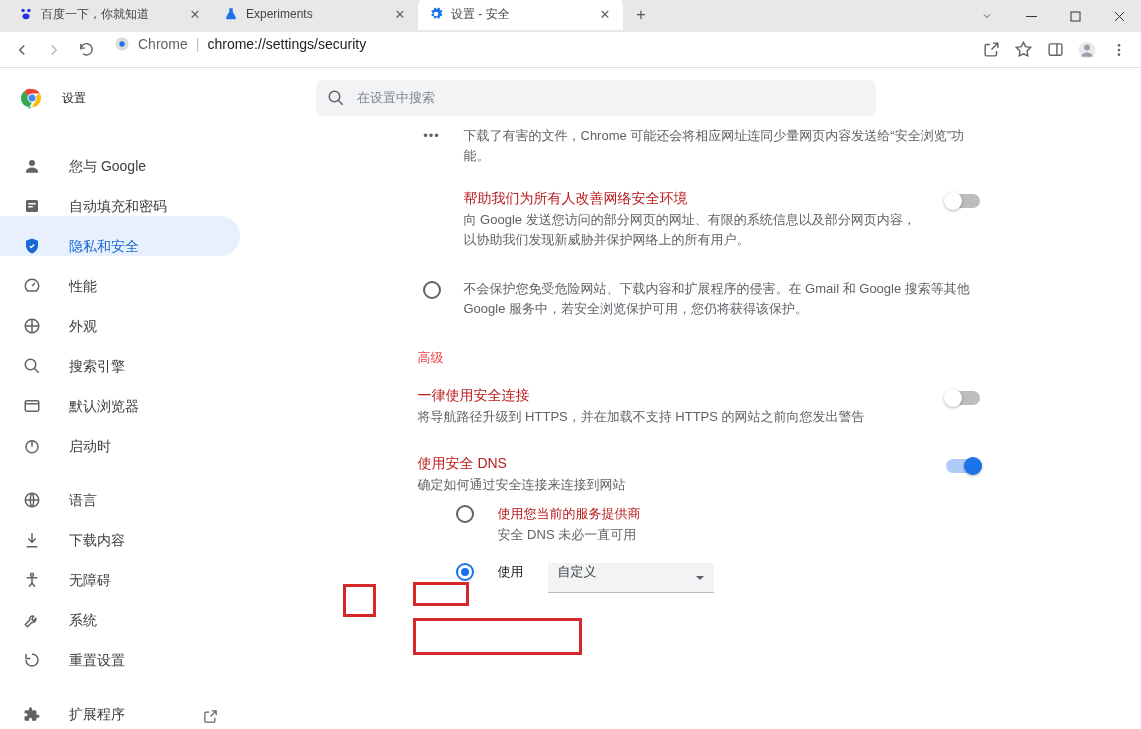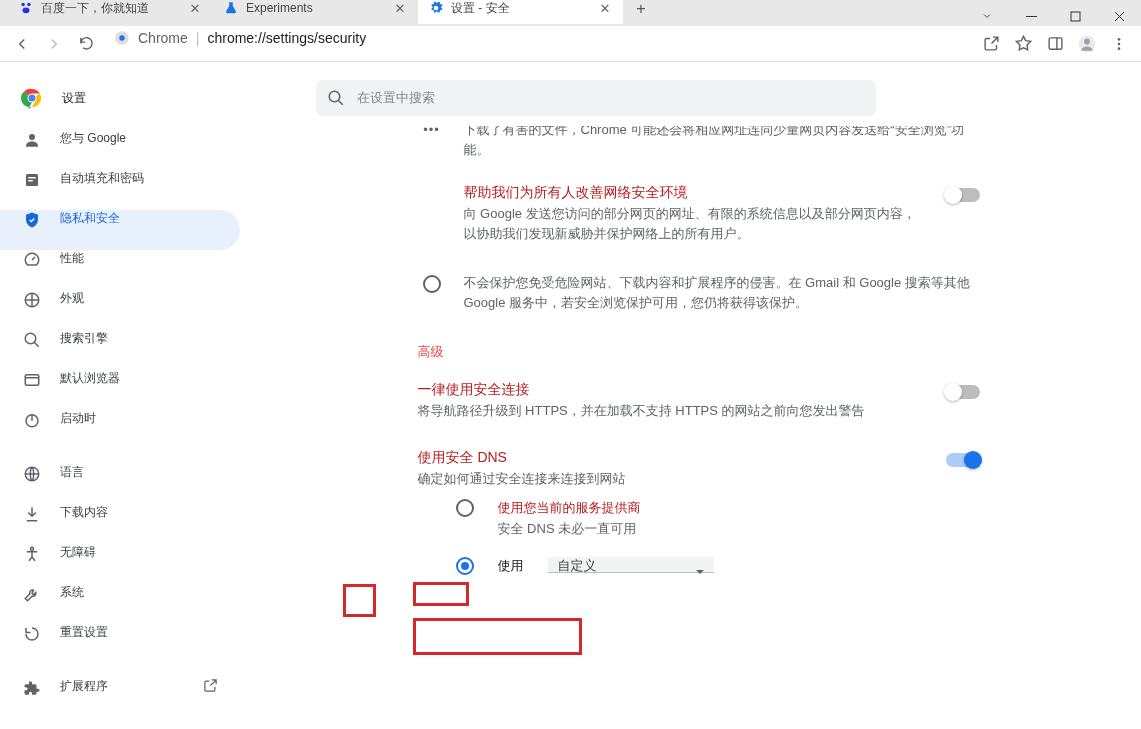--- a/index.html
+++ b/index.html
@@ -1,17 +1,17 @@
 <!DOCTYPE html>
 <html><head>
 <meta charset="utf-8">
 <style>
 *{margin:0;padding:0;box-sizing:border-box;font-family:"Segoe UI","Microsoft YaHei",Arial,sans-serif}
 body{width:1141px;height:729px;background:#fff;overflow:hidden;font-size:13px;color:#202124}
-.titlebar{height:26px;background:#e8e8e8;display:flex;align-items:flex-end;position:relative}
+.titlebar{height:32px;background:#e8e8e8;display:flex;align-items:flex-end;position:relative}
 .tabs{display:flex;height:34px;padding-left:8px}
 .tab{display:flex;align-items:center;gap:7px;padding:0 10px;height:32px;min-width:205px;max-width:210px;position:relative;border-radius:8px 8px 0 0;font-size:12px;color:#444}
 .tab.active{background:#fff}
 .tab .fav{width:16px;height:16px;flex:0 0 16px;display:flex;align-items:center;justify-content:center}
 .tab .title{flex:1;white-space:nowrap;overflow:hidden;text-overflow:ellipsis}
 .tab .close{width:16px;height:16px;display:flex;align-items:center;justify-content:center;color:#666;font-size:13px}
 .newtab{width:28px;height:28px;display:flex;align-items:center;justify-content:center;font-size:16px;color:#555;align-self:center;margin-left:4px}
 .win-controls{position:absolute;right:0;top:0;display:flex;height:32px}
 .win-controls div{width:44px;display:flex;align-items:center;justify-content:center;color:#333}
 .addrbar{height:36px;background:#fff;display:flex;align-items:center;padding:0 8px;border-bottom:1px solid #e0e0e0;gap:4px}
@@ -22,21 +22,21 @@
 .addr-field .sep{color:#bdbdbd}
 .addr-field .url{color:#202124}
 .right-icons{display:flex;gap:4px}
 .content{display:flex;height:calc(729px - 70px)}
 .settings-header{position:absolute;top:70px;left:0;right:0;height:56px;display:flex;align-items:center;padding:0 20px;z-index:2;background:#fff}
 .logo{width:24px;height:24px;margin-right:18px}
 .settings-title{font-size:12px;color:#202124}
 .search-wrap{margin-left:230px;flex:0 0 560px}
 .search-box{height:36px;background:#f1f3f4;border-radius:6px;display:flex;align-items:center;padding:0 11px;gap:12px;color:#5f6368}
 .sidebar{width:256px;padding-top:68px;overflow-y:auto}
-.side-item{height:40px;display:flex;align-items:flex-start;gap:18px;padding:0 22px;font-size:12px;color:#3c4043;border-radius:0 20px 20px 0;margin-right:16px;position:relative}
+.side-item{height:40px;display:flex;align-items:flex-end;gap:27px;padding:0 22px;font-size:14px;color:#3c4043;border-radius:0 20px 20px 0;margin-right:16px;position:relative}
 .side-item.active{background:#e8f0fe;color:#1967d2}
 .side-item.active .side-icon{color:#1967d2}
 .side-icon{width:20px;height:20px;color:#5f6368;display:flex;align-items:center;justify-content:center}
 .side-ext-link{margin-left:auto;color:#5f6368}
 .side-spacer{height:14px}
 .main{flex:1;padding-top:56px;overflow-y:auto}
 .panel{max-width:590px;margin:0 auto;padding:0 6px}
 .row{display:flex;padding:14px 8px;gap:18px;align-items:flex-start}
 .row .icon-col{width:28px;flex:0 0 28px;display:flex;justify-content:center;padding-top:2px}
 .row .text-col{flex:1}
@@ -46,21 +46,21 @@
 .toggle{width:34px;height:14px;background:#bdbdbd;border-radius:8px;position:relative}
 .toggle::after{content:"";position:absolute;width:18px;height:18px;background:#fff;border-radius:50%;top:-2px;left:-2px;box-shadow:0 1px 3px rgba(0,0,0,.3)}
 .toggle.on{background:#aecbfa}
 .toggle.on::after{background:#1a73e8;left:18px}
 .radio{width:18px;height:18px;border:2px solid #5f6368;border-radius:50%;position:relative}
 .radio.on{border-color:#1a73e8}
 .radio.on::after{content:"";position:absolute;width:8px;height:8px;background:#1a73e8;border-radius:50%;top:3px;left:3px}
 .section-label{font-size:13px;color:#ef4444;padding:16px 8px 6px}
 .sub-block{padding-left:46px}
 .sub-row{display:flex;align-items:flex-start;gap:24px;padding:4px 0}
-.dropdown{width:166px;height:16px;border:none;background:#f1f3f4;border-bottom:1px solid #bdbdbd;padding:0 26px 0 10px;font-size:13px;color:#3c4043;position:relative}
+.dropdown{width:166px;height:30px;border:none;background:#f1f3f4;border-bottom:1px solid #bdbdbd;padding:0 26px 0 10px;font-size:13px;color:#3c4043;position:relative}
 .dropdown-wrap{position:relative;display:inline-block}
 .dropdown-wrap::after{content:"";position:absolute;right:10px;top:13px;border:4px solid transparent;border-top-color:#5f6368}
 .highlight-box{position:absolute;border:3px solid #d62828;pointer-events:none}
 .more-dots{width:22px;text-align:center;color:#5f6368;letter-spacing:1px}
 svg{display:block}
 </style>
 </head>
 <body>
 
 <div class="titlebar">

